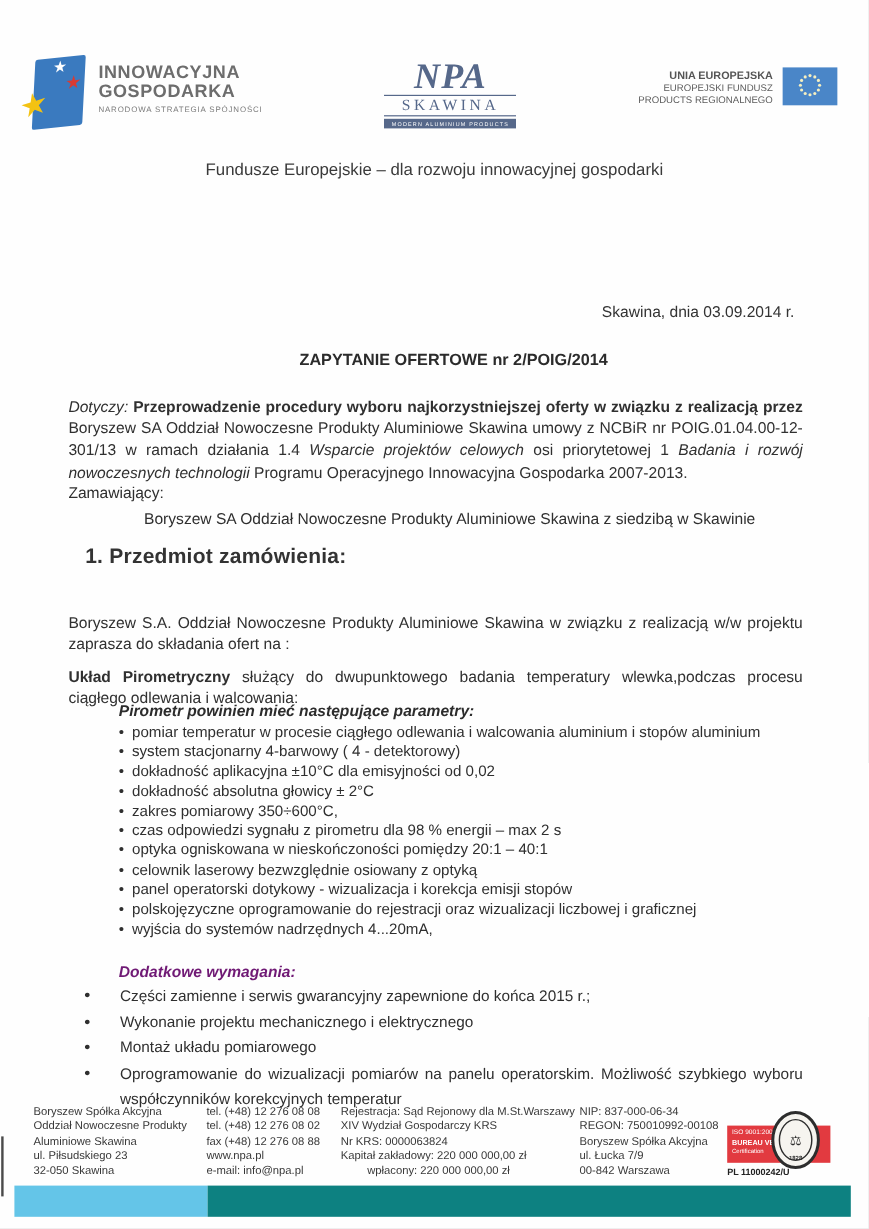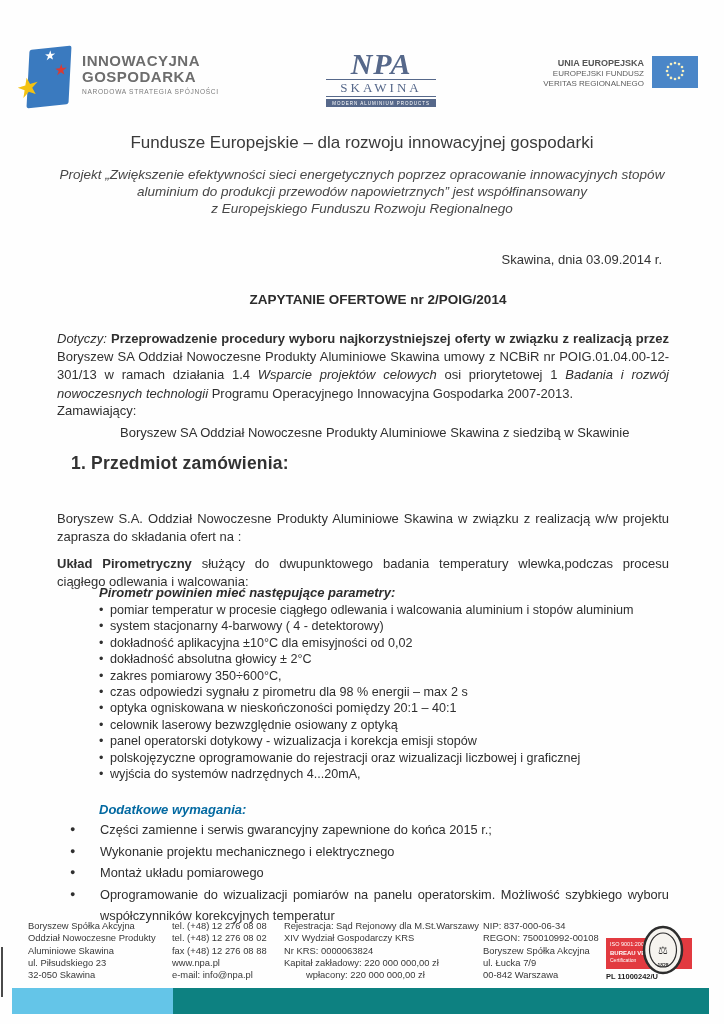--- a/index.html
+++ b/index.html
@@ -22,38 +22,38 @@
   .npa{margin-top:6px;text-align:center;color:#56688a;width:110px;}
   .npa-name{font-family:"Liberation Serif",serif;font-style:italic;font-weight:bold;font-size:30px;line-height:28px;letter-spacing:1px;}
   .npa-city{font-family:"Liberation Serif",serif;font-size:13px;letter-spacing:3px;border-top:1.5px solid #56688a;border-bottom:1.5px solid #56688a;padding:0 2px;margin-top:1px;}
   .npa-bar{background:#56688a;color:#fff;font-size:4.5px;letter-spacing:1px;margin-top:2px;padding:1.5px 0;}
   .eu{display:flex;align-items:flex-start;margin-top:12px;}
   .eu-text{text-align:right;color:#5d5d5d;margin-right:8px;margin-top:2px;}
   .eu-l1{font-weight:bold;font-size:9px;line-height:11px;color:#555;text-align:right;}
   .eu-l23{font-size:8px;line-height:10px;}
   .eu-flag{display:block;}
   
-  .headline{position:absolute;top:133px;left:0;width:100%;text-align:center;font-size:17px;color:#3a3a3a;}
+  .headline{position:absolute;top:133px;left:0;width:100%;text-align:center;font-size:14px;color:#3a3a3a;}
   .project{position:absolute;top:166px;left:30px;right:30px;text-align:center;font-style:italic;font-size:13.5px;line-height:17px;color:#474747;}
   .date-line{position:absolute;top:252px;right:62px;font-size:13px;color:#333;}
   .subject{position:absolute;top:292px;left:0;width:100%;text-align:center;font-weight:bold;font-size:13.5px;color:#2b2b2b;margin-left:16px;}
   
   .para{position:absolute;font-size:13px;line-height:18.2px;text-align:justify;color:#303030;}
   .dotyczy{top:317px;left:57px;right:55px;}
   .it{font-style:italic;} .b{font-weight:bold;}
   .zam-label{position:absolute;top:403px;left:57px;font-size:13px;}
   .zam-value{position:absolute;top:425px;left:120px;font-size:13px;}
   .h1{position:absolute;top:453px;left:71px;font-size:17.5px;font-weight:bold;color:#333;letter-spacing:.2px;}
   .s1intro{top:497px;left:57px;right:55px;line-height:17.5px;}
   .uklad{top:542px;left:57px;right:55px;line-height:17.5px;}
   .pir-head{position:absolute;top:585px;left:99px;font-size:13px;font-weight:bold;font-style:italic;color:#2c2c2c;}
   .pir-list{position:absolute;top:602px;left:99px;right:38px;margin:0;padding:0;list-style:none;font-size:12.6px;}
   .pir-list li{position:relative;line-height:16.4px;padding-left:11px;}
   .pir-list li::before{content:"•";position:absolute;left:0;top:0;}
-  .dod-head{position:absolute;top:802px;left:99px;font-size:13px;font-weight:bold;font-style:italic;color:#0369a1;}
+  .dod-head{position:absolute;top:802px;left:99px;font-size:13px;font-weight:bold;font-style:italic;color:#701a75;}
   .dod-list{position:absolute;top:819px;left:68px;right:55px;margin:0;padding:0;list-style:none;font-size:12.8px;}
   .dod-list li{position:relative;line-height:21.5px;padding-left:32px;text-align:justify;}
   .dod-list li::before{content:"●";position:absolute;left:2px;top:0;font-size:9px;}
   
   .fcol{position:absolute;top:920px;font-size:9.4px;line-height:12.3px;color:#383838;}
   .fcol1{left:28px;width:150px;}
   .fcol2{left:172px;width:112px;}
   .fcol3{left:284px;width:200px;}
   .fcol4{left:483px;width:122px;}
   .fcol .indent{padding-left:22px;}
@@ -89,21 +89,21 @@
     </div>
     <div class="npa">
       <div class="npa-name">NPA</div>
       <div class="npa-city">SKAWINA</div>
       <div class="npa-bar">MODERN ALUMINIUM PRODUCTS</div>
     </div>
     <div class="eu">
       <div class="eu-text">
         <div class="eu-l1">UNIA EUROPEJSKA</div>
         <div class="eu-l23">EUROPEJSKI FUNDUSZ</div>
-        <div class="eu-l23">VERITAS REGIONALNEGO</div>
+        <div class="eu-l23">PRODUCTS REGIONALNEGO</div>
       </div>
       <svg class="eu-flag" width="46" height="32" viewBox="0 0 46 32">
         <rect x="0" y="0" width="46" height="32" fill="#4a86c8"></rect>
         <g fill="#f5efc0">
           <circle cx="23" cy="7" r="1.3"></circle>
             <circle cx="27" cy="8.1" r="1.3"></circle>
             <circle cx="30" cy="11" r="1.3"></circle>
           <circle cx="31" cy="15" r="1.3"></circle>
             <circle cx="30" cy="19" r="1.3"></circle>
             <circle cx="27" cy="21.9" r="1.3"></circle>
@@ -112,25 +112,20 @@
             <circle cx="16" cy="19" r="1.3"></circle>
           <circle cx="15" cy="15" r="1.3"></circle>
             <circle cx="16" cy="11" r="1.3"></circle>
             <circle cx="19" cy="8.1" r="1.3"></circle>
         </g>
       </svg>
     </div>
   </div>
 
   <div class="headline">Fundusze Europejskie – dla rozwoju innowacyjnej gospodarki</div>
-  <div class="project">
-    <div>Projekt „Zwiększenie efektywności sieci energetycznych poprzez opracowanie innowacyjnych stopów</div>
-    <div>aluminium do produkcji przewodów napowietrznych” jest współfinansowany</div>
-    <div>z Europejskiego Funduszu Rozwoju Regionalnego</div>
-  </div>
   <div class="date-line">Skawina, dnia 03.09.2014 r.</div>
   <div class="subject">ZAPYTANIE OFERTOWE nr 2/POIG/2014</div>
 
   <p class="para dotyczy"><span class="it">Dotyczy: </span><span class="b">Przeprowadzenie procedury wyboru najkorzystniejszej oferty w związku z realizacją przez </span><span>Boryszew SA Oddział Nowoczesne Produkty Aluminiowe Skawina  umowy z NCBiR nr POIG.01.04.00-12-301/13 w ramach działania 1.4 </span><span class="it">Wsparcie projektów celowych </span><span>osi priorytetowej 1 </span><span class="it">Badania i rozwój nowoczesnych technologii </span><span>Programu Operacyjnego Innowacyjna Gospodarka 2007-2013.</span></p>
 
   <div class="zam-label">Zamawiający:</div>
   <div class="zam-value">Boryszew SA Oddział Nowoczesne Produkty Aluminiowe Skawina z siedzibą w Skawinie</div>
 
   <div class="h1">1. Przedmiot zamówienia:</div>
   <p class="para s1intro">Boryszew S.A. Oddział Nowoczesne Produkty Aluminiowe Skawina w związku z realizacją w/w projektu zaprasza do składania ofert na :</p>

